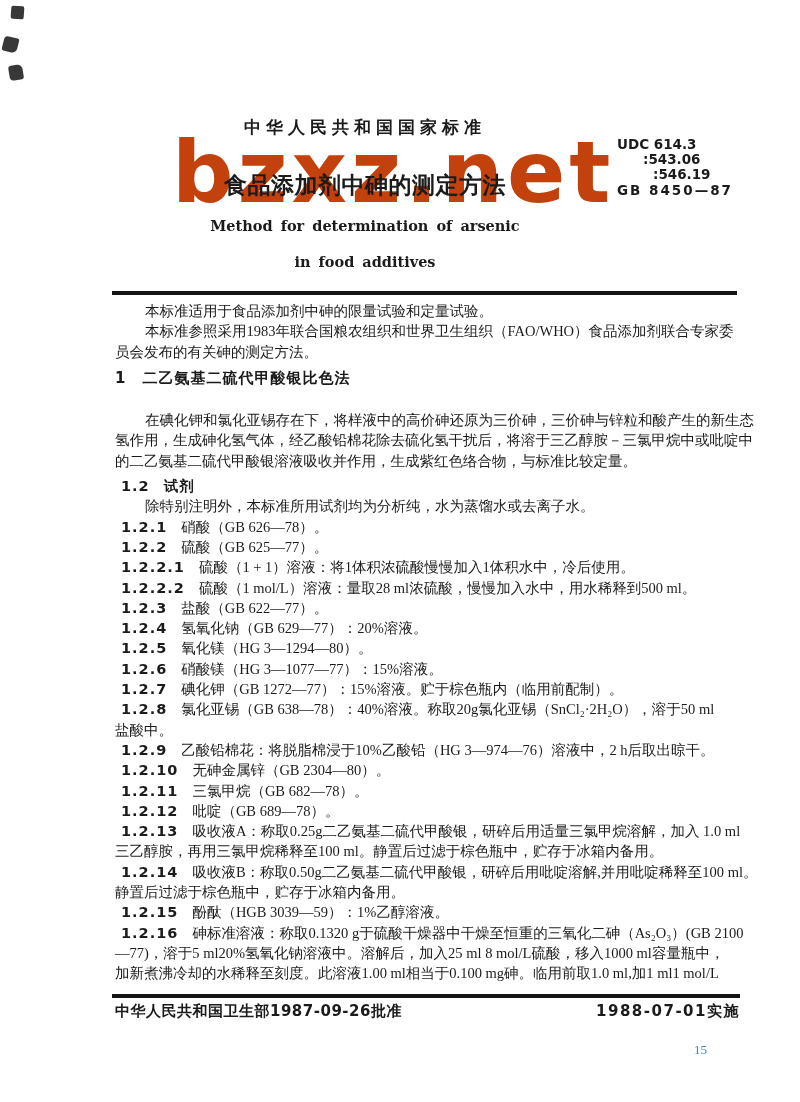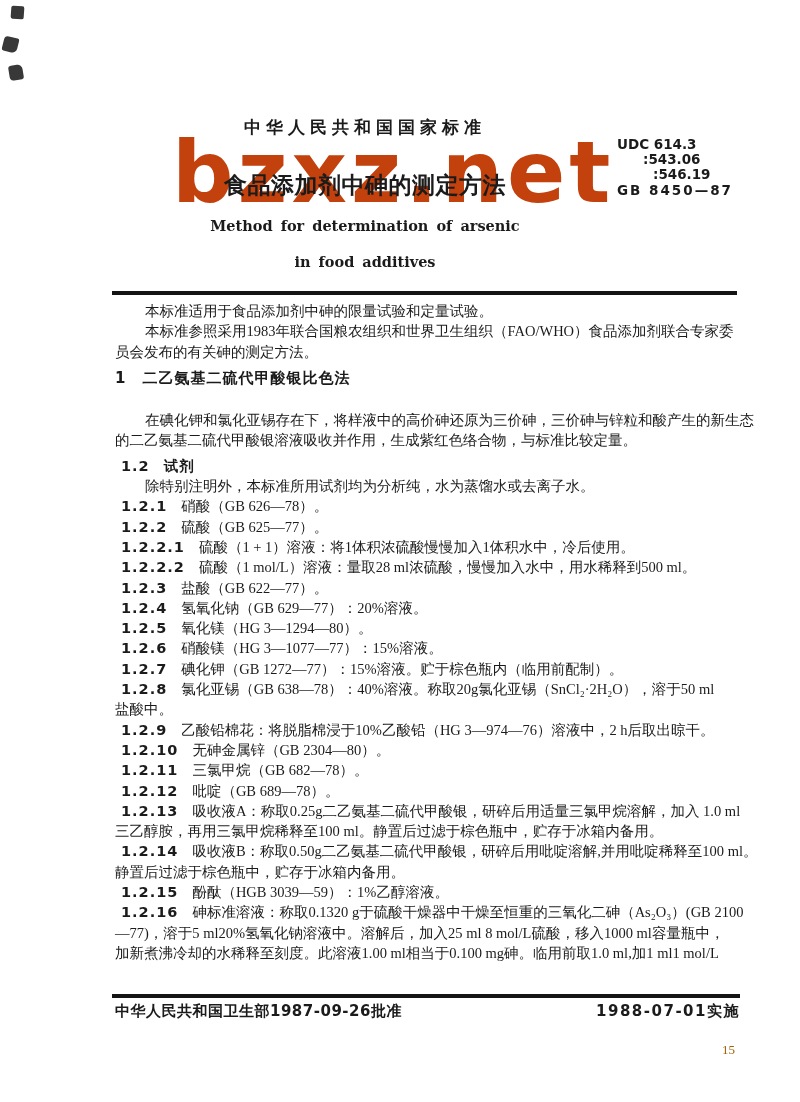--- a/index.html
+++ b/index.html
@@ -133,23 +133,23 @@
     right: 60px; top: 1002px;
     font-family: "DejaVu Sans", "Liberation Sans", sans-serif;
     font-weight: bold;
     font-size: 15px;
     letter-spacing: 1.5px;
     z-index: 1;
     white-space: nowrap;
   }
   .page-number {
     position: absolute;
-    left: 722px; top: 1042px;
+    left: 694px; top: 1042px;
     font-size: 13px;
-    color: #a16207;
+    color: #3b82f6;
     z-index: 1;
     text-align: right;
   }
 </style>
 </head>
 <body>
 
 <div class="page">
 
   <div class="mark mark-1"></div>
@@ -173,20 +173,21 @@
   </div>
 
   <div class="rule rule-top"></div>
 
   <div class="doc-body">
       <div class="line para-indent">本标准适用于食品添加剂中砷的限量试验和定量试验。</div>
       <div class="line para-indent">本标准参照采用1983年联合国粮农组织和世界卫生组织（FAO/WHO）食品添加剂联合专家委</div>
       <div class="line para-flush">员会发布的有关砷的测定方法。</div>
       <div class="line h1"><span class="num">1</span><span>二乙氨基二硫代甲酸银比色法</span></div>
       <div class="line para-indent">在碘化钾和氯化亚锡存在下，将样液中的高价砷还原为三价砷，三价砷与锌粒和酸产生的新生态</div>
+      <div class="line para-flush">氢作用，生成砷化氢气体，经乙酸铅棉花除去硫化氢干扰后，将溶于三乙醇胺－三氯甲烷中或吡啶中</div>
       <div class="line para-flush">的二乙氨基二硫代甲酸银溶液吸收并作用，生成紫红色络合物，与标准比较定量。</div>
       <div class="line h2"><span class="num">1.2</span><span>试剂</span></div>
       <div class="line para-indent">除特别注明外，本标准所用试剂均为分析纯，水为蒸馏水或去离子水。</div>
       <div class="line item"><span class="num">1.2.1</span><span>硝酸（GB 626—78）。</span></div>
       <div class="line item"><span class="num">1.2.2</span><span>硫酸（GB 625—77）。</span></div>
       <div class="line item"><span class="num">1.2.2.1</span><span>硫酸（1 + 1）溶液：将1体积浓硫酸慢慢加入1体积水中，冷后使用。</span></div>
       <div class="line item"><span class="num">1.2.2.2</span><span>硫酸（1 mol/L）溶液：量取28 ml浓硫酸，慢慢加入水中，用水稀释到500 ml。</span></div>
       <div class="line item"><span class="num">1.2.3</span><span>盐酸（GB 622—77）。</span></div>
       <div class="line item"><span class="num">1.2.4</span><span>氢氧化钠（GB 629—77）：20%溶液。</span></div>
       <div class="line item"><span class="num">1.2.5</span><span>氧化镁（HG 3—1294—80）。</span></div>

